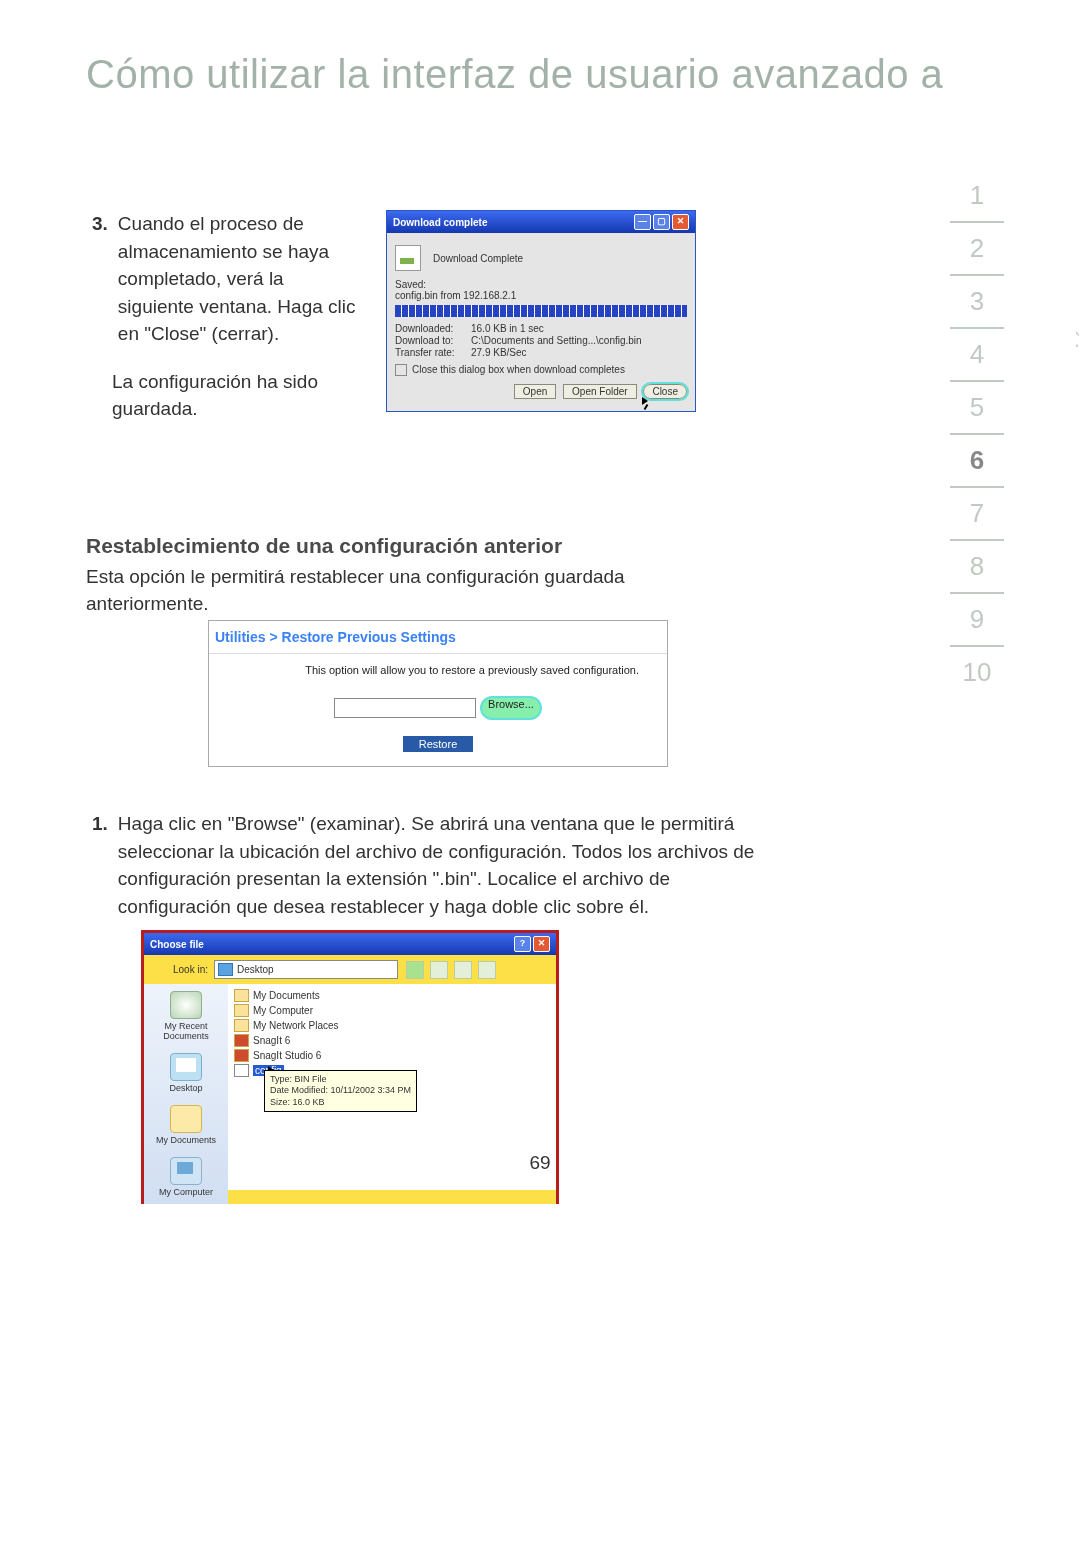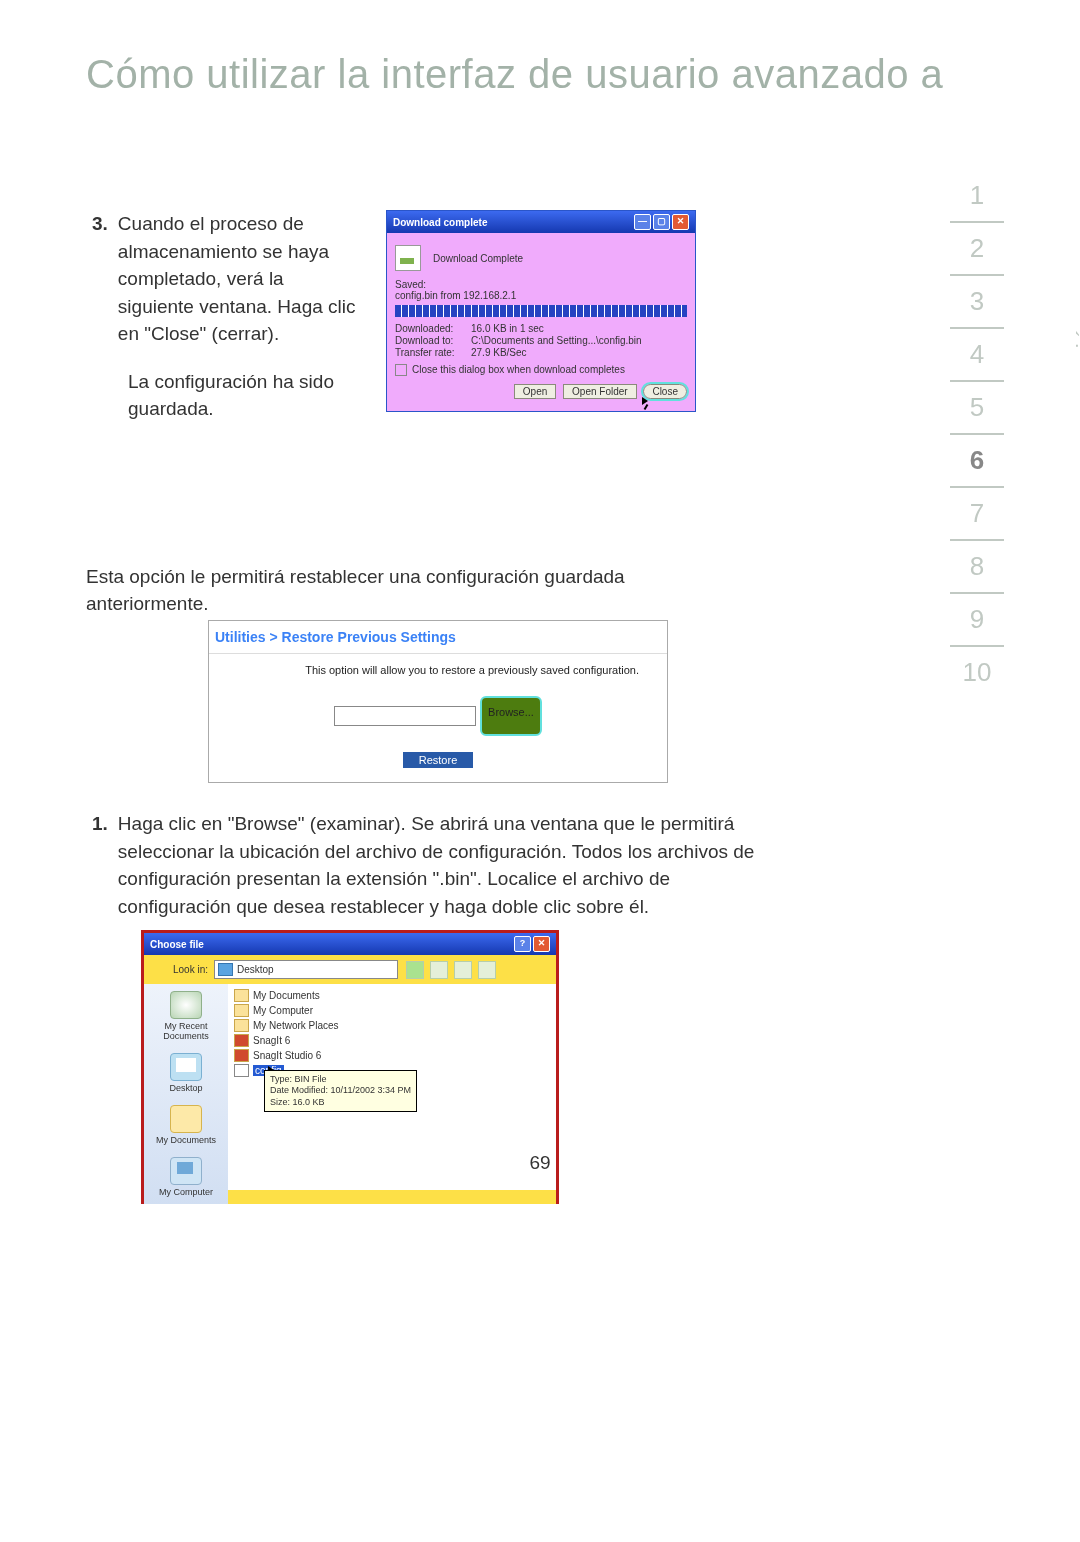--- a/index.html
+++ b/index.html
@@ -8,21 +8,21 @@
   .sidebar{position:absolute;right:76px;top:170px;width:54px;text-align:center}
   .side-label{position:absolute;right:-18px;top:310px;writing-mode:vertical-rl;transform:rotate(180deg);color:#c1c9c3;font-size:22px;letter-spacing:3px}
   .side-item{color:#c1c9c3;font-size:26px;padding:10px 0;border-bottom:2px solid #c1c9c3}
   .side-item.active{color:#888;font-weight:bold}
   .side-item:last-child{border-bottom:none}
   
   .step3{position:absolute;left:92px;top:210px;width:280px;font-size:19px;line-height:1.45}
   .step3 .num{font-weight:bold;margin-right:10px}
   .step3 .p2{margin-top:20px}
   
-  .dlg1{position:absolute;left:386px;top:210px;width:308px;border:1px solid #2a55c9;background:#f0abfc;font-size:10px}
+  .dlg1{position:absolute;left:386px;top:210px;width:308px;border:1px solid #2a55c9;background:#e5e5e5;font-size:10px}
   .dlg1 .bar{background:linear-gradient(#3c6af0,#1538b0);color:#fff;font-weight:bold;padding:3px 6px;display:flex;align-items:center}
   .dlg1 .bar .t{flex:1}
   .wbtn{width:15px;height:14px;margin-left:2px;border:1px solid #fff;border-radius:2px;font-size:9px;line-height:12px;text-align:center;background:#5b82e8;color:#fff}
   .wbtn.x{background:#e35a33}
   .dlg1 .body{padding:8px}
   .dlg1 .icon-row{display:flex;align-items:center;padding:4px 0 8px}
   .dlg1 .file-ic{width:24px;height:24px;border:1px solid #999;background:#fff;position:relative;margin-right:12px}
   .dlg1 .file-ic:before{content:"";position:absolute;left:4px;top:12px;width:14px;height:6px;background:#7fb24d}
   .pbar{height:12px;background:repeating-linear-gradient(90deg,#2643c2 0 6px,#fff 6px 7px);margin:4px 0 6px}
   .kv{display:flex;margin:1px 0}
@@ -37,21 +37,21 @@
   
   .h2{position:absolute;left:86px;top:534px;font-size:21px;font-weight:bold;color:#4a4a4a}
   .p-intro{position:absolute;left:86px;top:564px;font-size:19px;line-height:1.4;width:620px}
   
   .panel{position:absolute;left:208px;top:620px;width:458px;border:1px solid #aaa}
   .panel-title{color:#3b82f6;font-weight:bold;font-size:14px;padding:8px 6px;border-bottom:1px solid #ddd}
   .panel-body{padding:6px 10px 14px;font-size:11px;color:#222;text-align:center}
   .panel-desc{text-align:right;padding:4px 18px 10px}
   .file-input{display:flex;justify-content:center;align-items:center;margin:10px 0}
   .file-input .field{width:140px;height:18px;border:1px solid #888;background:#fff;margin-right:4px}
-  .file-input .bbtn{border:2px solid #61e0dd;border-radius:6px;padding:8px 6px;font-size:11px;background:#4d7c0f;height:20px}
+  .file-input .bbtn{border:2px solid #61e0dd;border-radius:12px;padding:0 6px;font-size:11px;background:#86efac;height:20px}
   .restore-btn{display:inline-block;background:#285aa8;color:#fff;font-size:11px;padding:2px 16px;margin-top:6px}
   
   .step1{position:absolute;left:92px;top:810px;width:680px;font-size:19px;line-height:1.45}
   .step1 .num{font-weight:bold;margin-right:10px}
   
   .dlg2{position:absolute;left:141px;top:930px;width:412px;border:3px solid #b91c1c;background:#fde047;font-size:10px}
   .dlg2 .bar{background:linear-gradient(#3c6af0,#1538b0);color:#fff;font-weight:bold;padding:3px 6px;display:flex;align-items:center}
   .dlg2 .bar .t{flex:1}
   .lookrow{display:flex;align-items:center;padding:5px 8px}
   .lookrow .lbl{width:56px;text-align:right;padding-right:6px}
@@ -105,21 +105,21 @@
     <div class="side-item active">6</div>
     <div class="side-item">7</div>
     <div class="side-item">8</div>
     <div class="side-item">9</div>
     <div class="side-item">10</div>
   </div>
   <div class="side-label">sección</div>
 
   <div class="step3">
     <div><span class="num">3.</span><span style="display:inline-block;width:240px;vertical-align:top">Cuando el proceso de almacenamiento se haya completado, verá la siguiente ventana. Haga clic en "Close" (cerrar).</span></div>
-    <div class="p2" style="margin-left:36px">La configuración ha sido guardada.</div>
+    <div class="p2" style="margin-left:20px">La configuración ha sido guardada.</div>
   </div>
 
   <div class="dlg1">
     <div class="bar">
       <span class="t">Download complete</span>
       <span class="wbtn">—</span>
       <span class="wbtn">▢</span>
       <span class="wbtn x">✕</span>
     </div>
     <div class="body">
@@ -144,20 +144,21 @@
         </div>
       <div class="cbrow"><span class="cb"></span><span>Close this dialog box when download completes</span></div>
       <div class="btnrow">
         <span class="btn">Open</span>
         <span class="btn">Open Folder</span>
         <span class="btn hl"><span>Close</span><span class="cursor" style="left:-2px;top:12px"></span></span>
       </div>
     </div>
   </div>
 
+  <div class="h2">Restablecimiento de una configuración anterior</div>
   <div class="p-intro">Esta opción le permitirá restablecer una configuración guardada anteriormente.</div>
 
   <div class="panel">
     <div class="panel-title">Utilities &gt; Restore Previous Settings</div>
     <div class="panel-body">
       <div class="panel-desc">This option will allow you to restore a previously saved configuration.</div>
       <div class="file-input">
         <span class="field"></span>
         <span class="bbtn">Browse...</span>
       </div>

